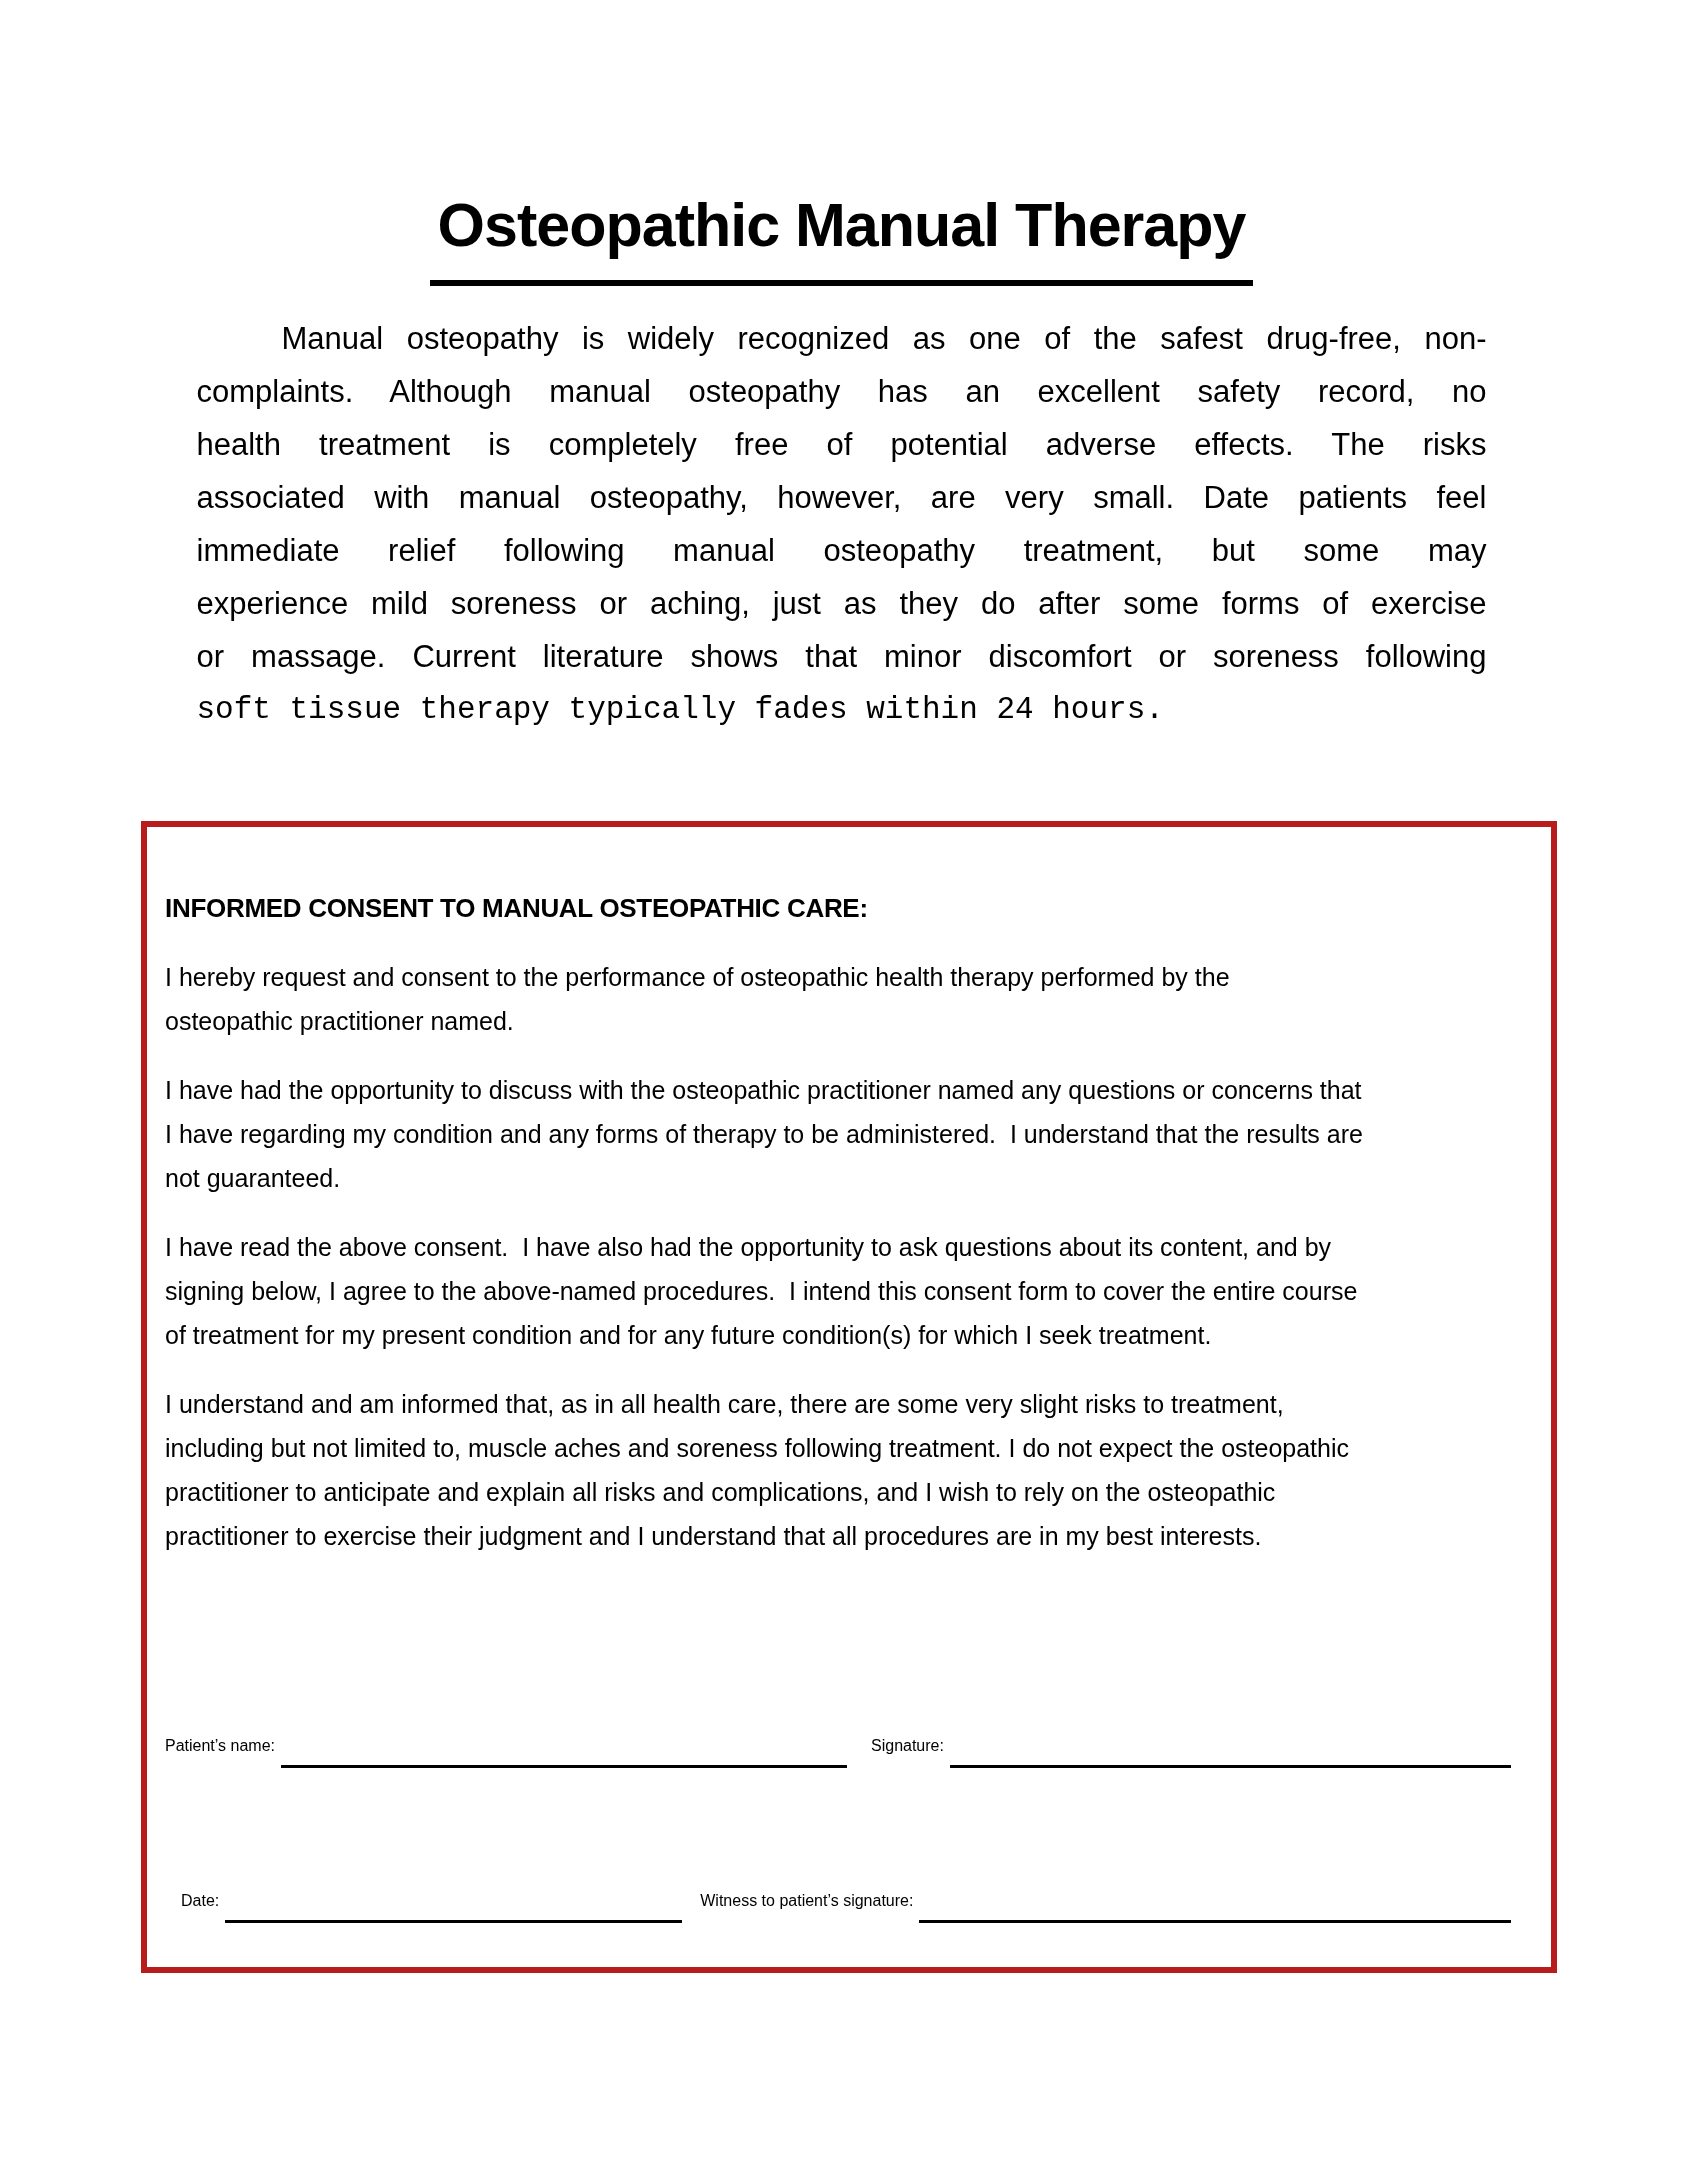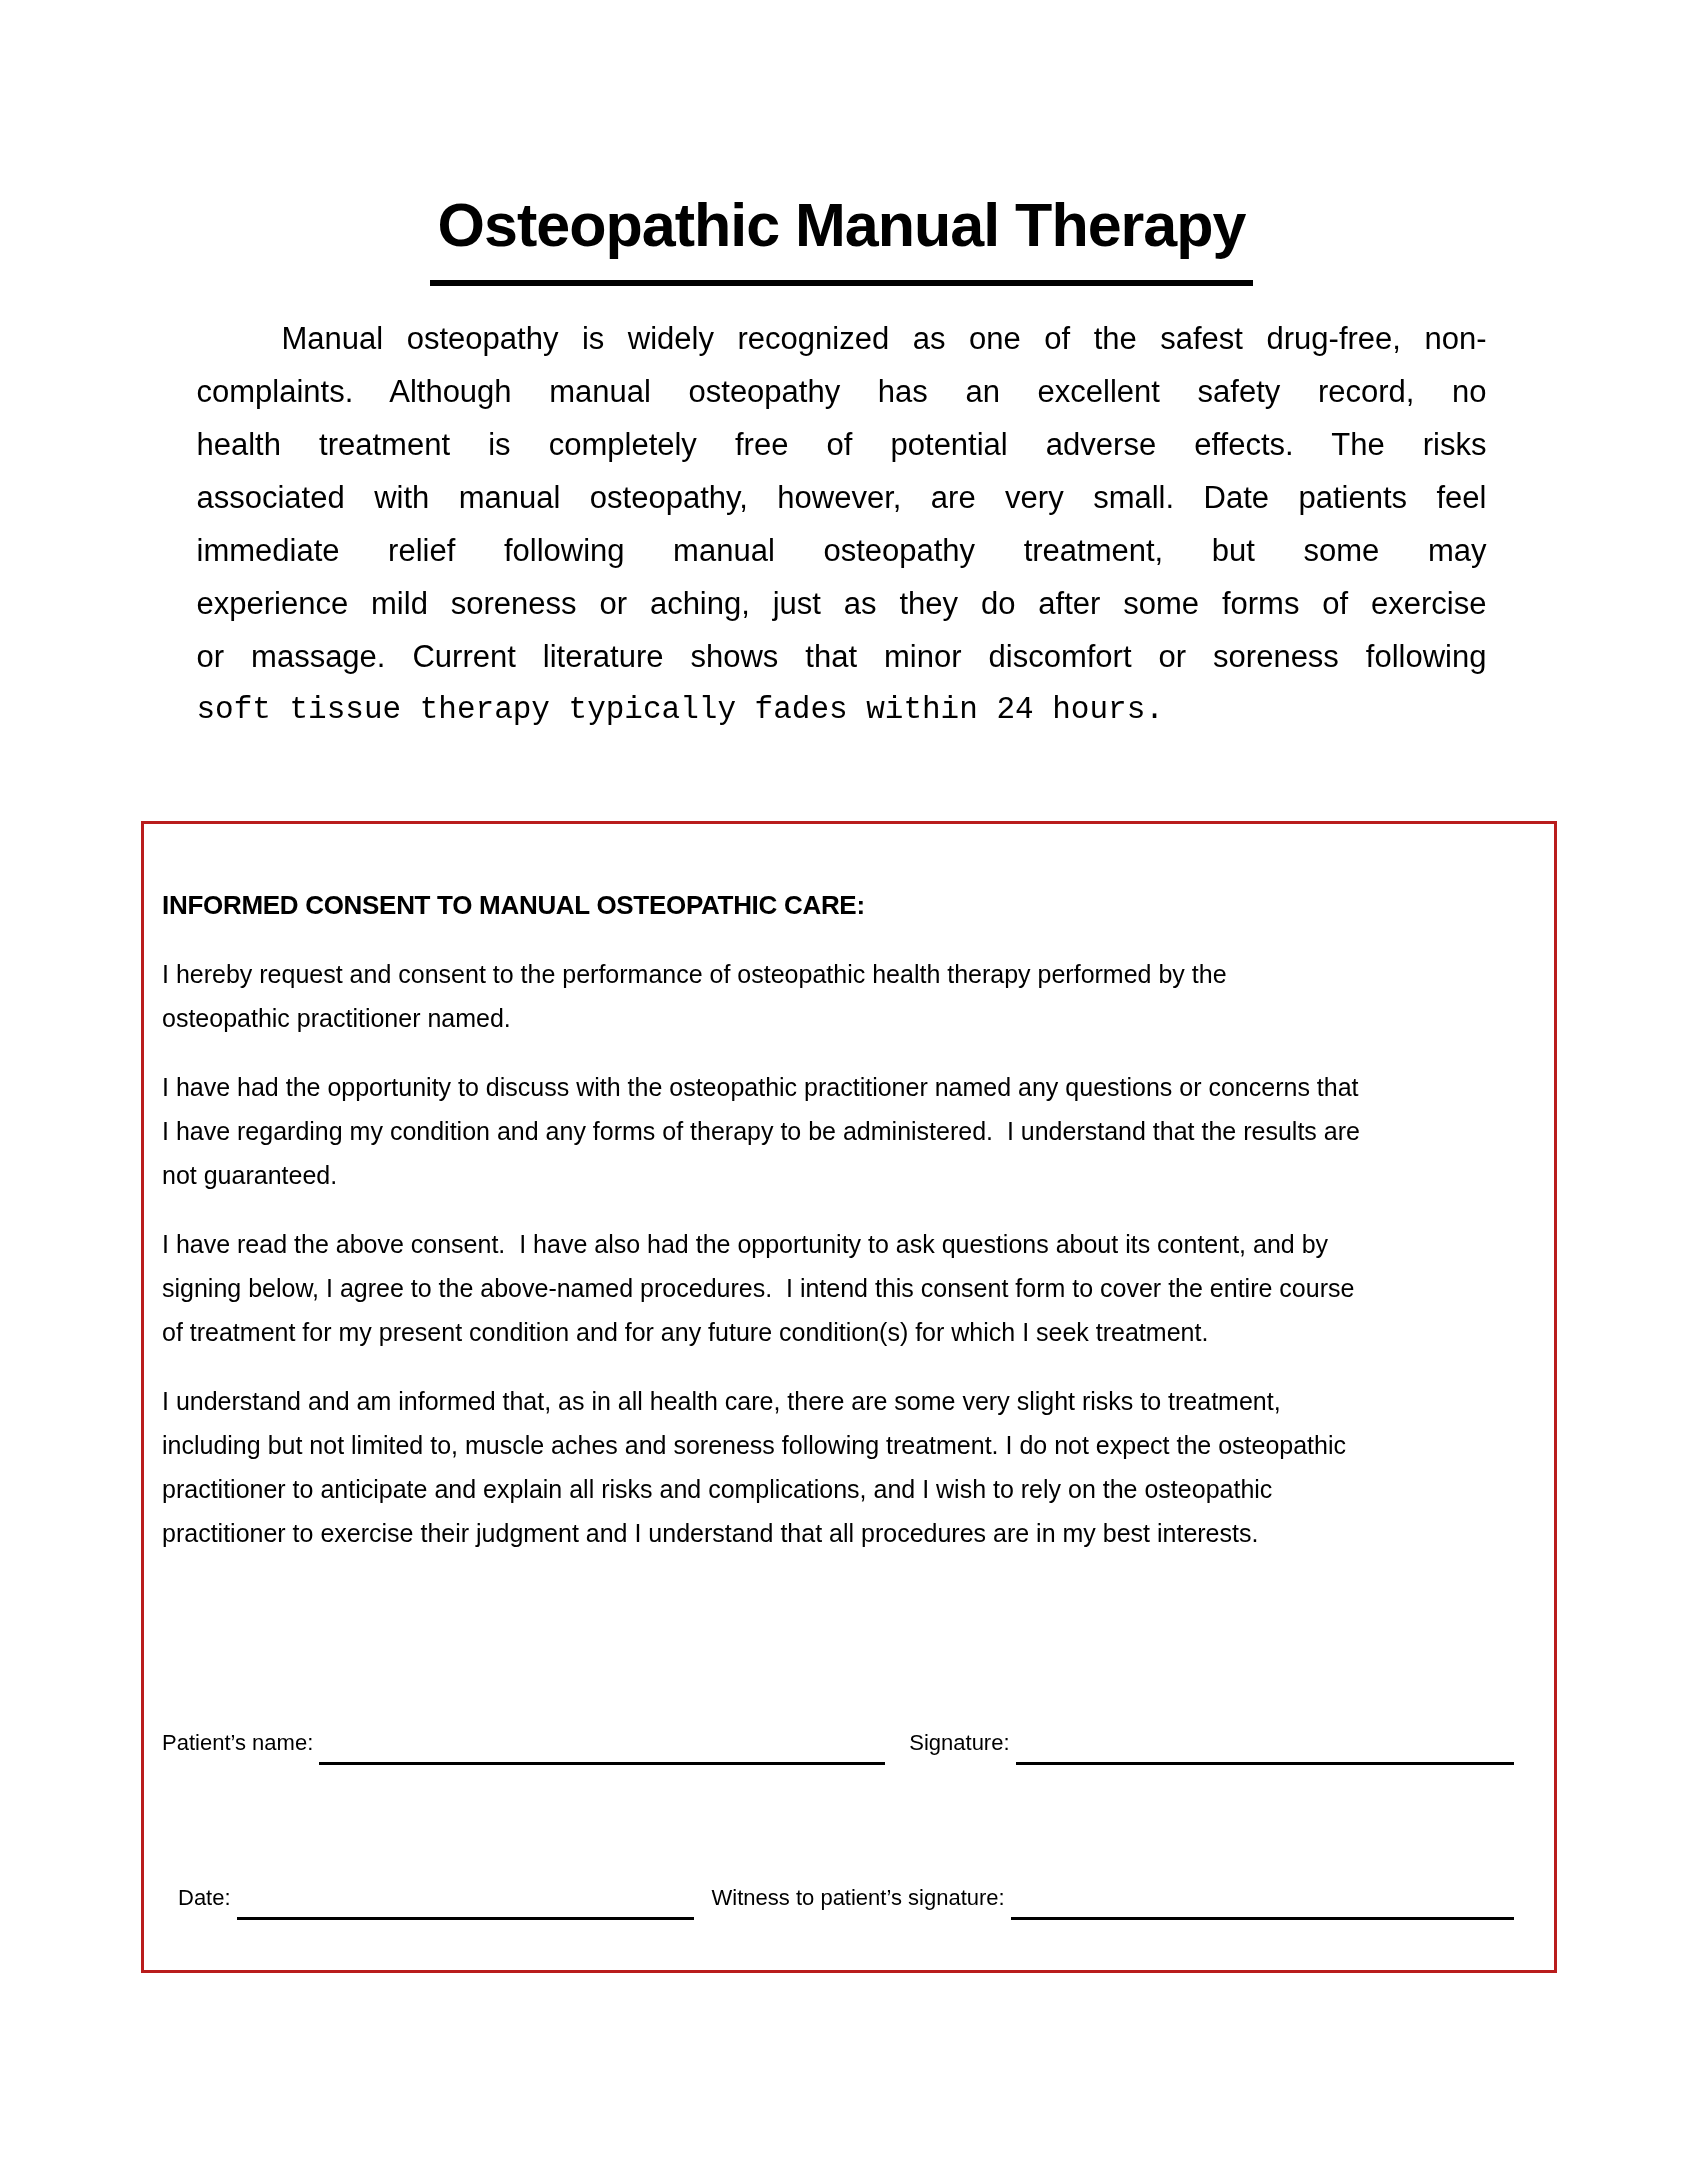--- a/index.html
+++ b/index.html
@@ -33,42 +33,42 @@
   .intro-line { text-align: justify; text-align-last: justify; }
   .intro-line.first { text-indent: 85px; }
   .intro-line.last { text-align-last: left; font-family: Liberation Mono, monospace; }
 
   
   .consent-box {
     box-sizing: border-box;
     width: 1416px;
     height: 1152px;
     margin: 85px 0 0 141px;
-    border: 3px solid #b91c1c;
+    border: 6px solid #b91c1c;
     padding: 59px 40px 0 18px;
     background: #fff;
   }
   .box-heading {
     font-size: 26px;
     font-weight: bold;
     line-height: 44px;
     letter-spacing: -0.3px;
   }
   .box-para {
     font-size: 25px;
     line-height: 44px;
     margin-top: 25px;
     white-space: pre-wrap;
   }
 
   
   .fill-row {
     display: flex;
     align-items: flex-end;
-    font-size: 22px;
+    font-size: 16px;
     line-height: 44px;
     text-align: right;
   }
   .fill-row .label { white-space: nowrap; }
   .fill-line {
     border-bottom: 3px solid #000;
     height: 36px;
     margin-left: 6px;
   }
   .sig-row { margin-top: 166px; }

